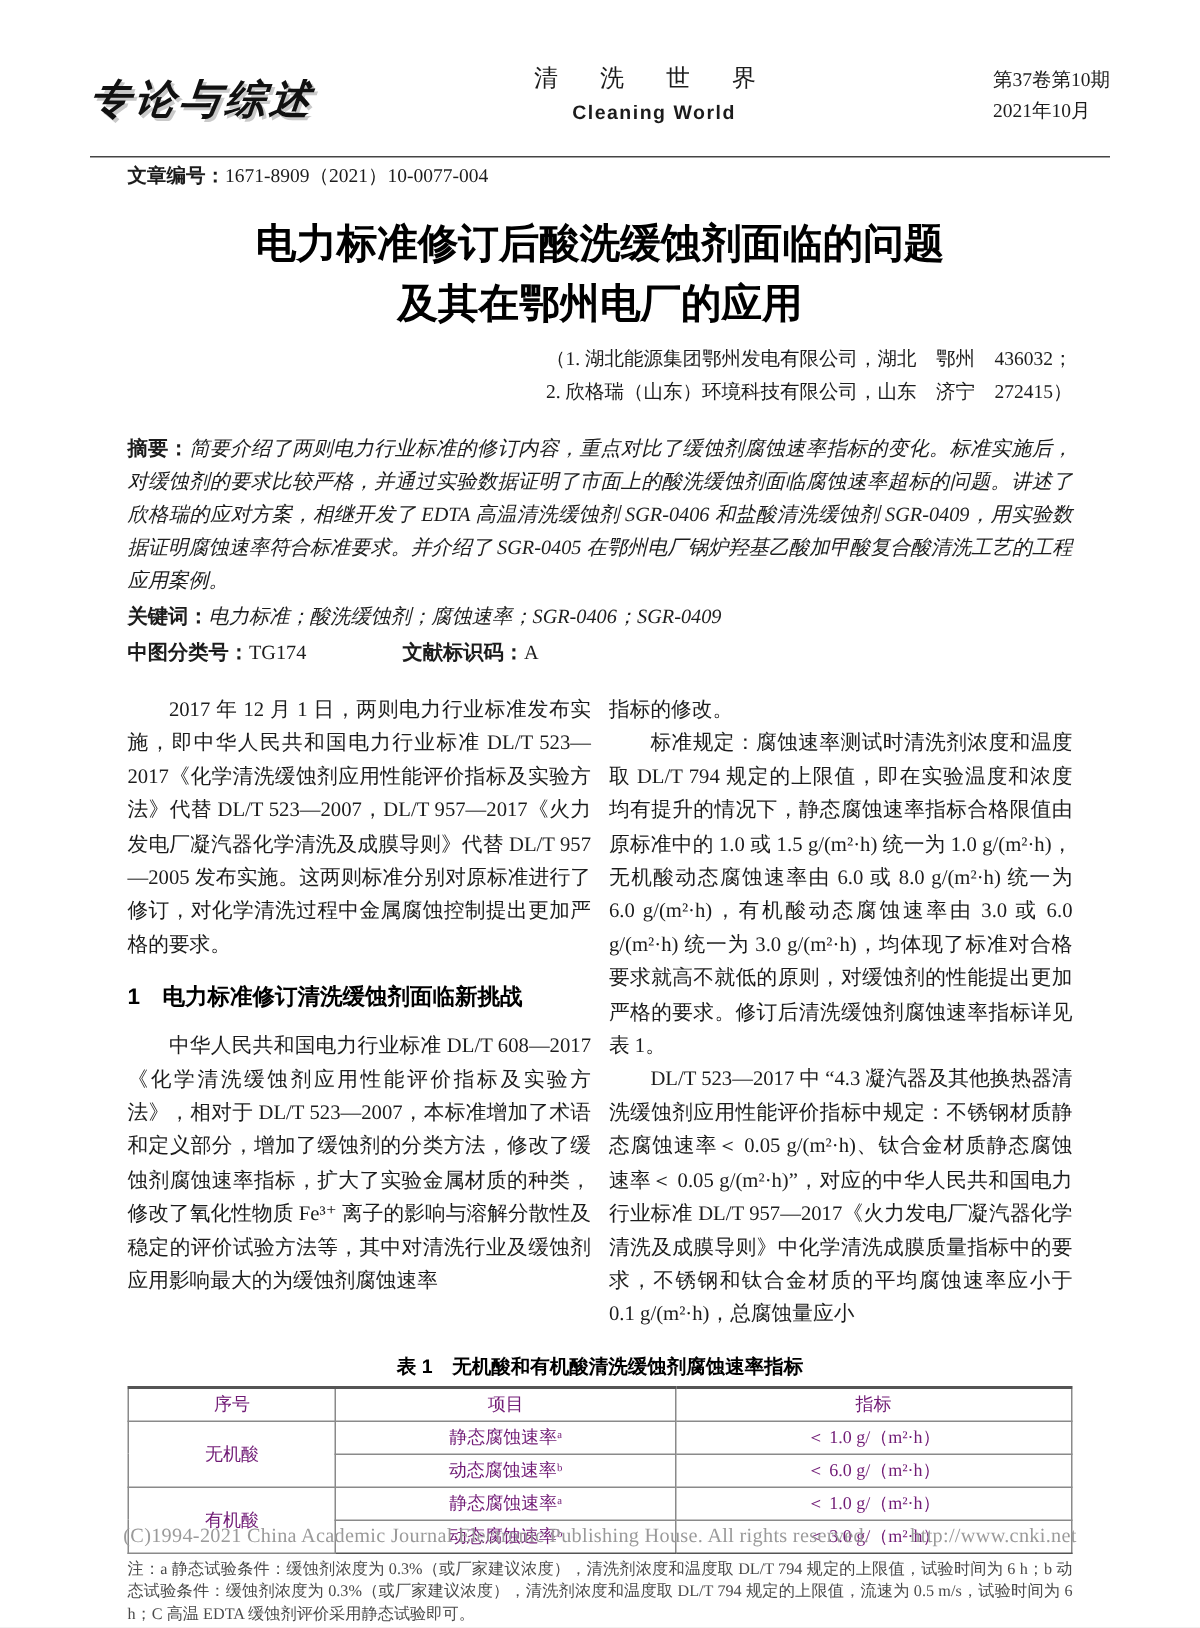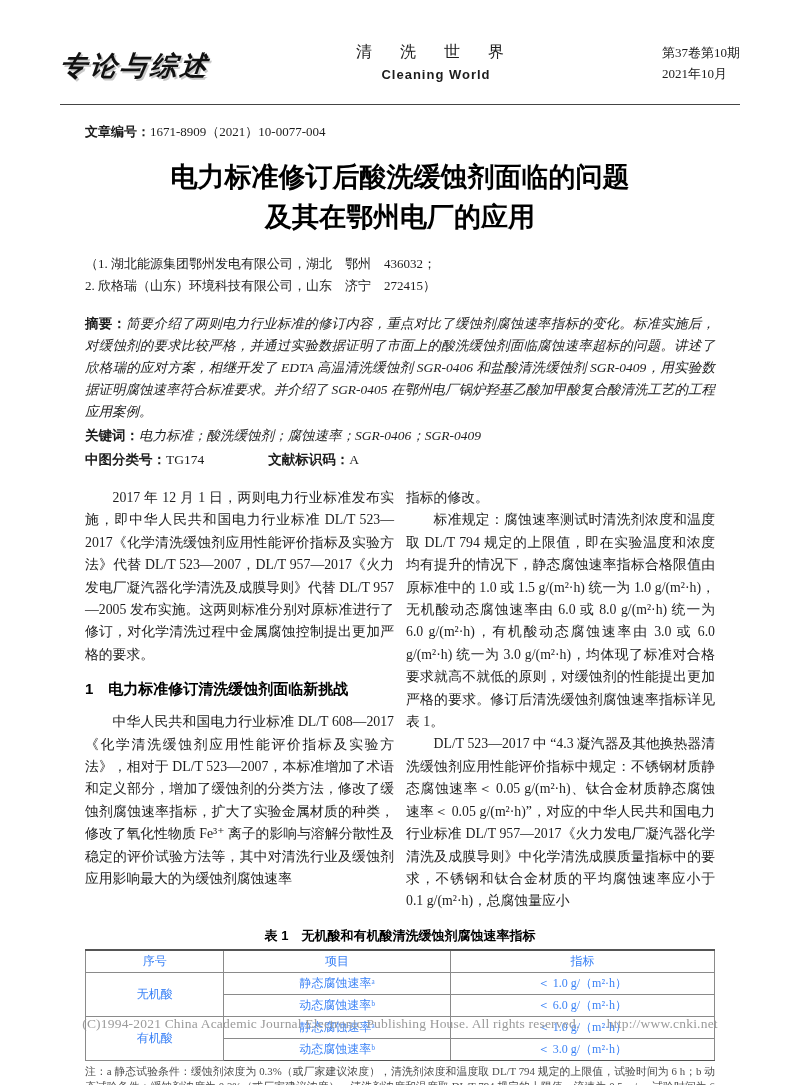--- a/index.html
+++ b/index.html
@@ -16,45 +16,45 @@
     font-size:27px;letter-spacing:3px;transform:skewX(-6deg);
     text-shadow:2px 2px 0 #c9c9c9;margin-top:8px;color:#111;
   }
   .hdr-center{text-align:center;margin-top:2px;}
   .hdr-journal-cn{font-size:16px;letter-spacing:12px;font-weight:500;}
   .hdr-journal-en{font-family:"Liberation Sans",sans-serif;font-size:13px;font-weight:bold;margin-top:4px;letter-spacing:1px;}
   .hdr-right{text-align:left;font-size:13px;line-height:21px;margin-top:2px;}
   .hdr-rule{border:none;border-top:1.6px solid #444;margin:8px -0px 0 0;}
   
   .content{padding:0 25px;}
-  .article-id{margin-top:18px;font-size:13px;}
+  .article-id{margin-top:3px;font-size:13px;}
   .lbl-hei{font-family:"Liberation Sans",sans-serif;font-weight:bold;}
   .title{margin-top:16px;text-align:center;font-family:"Liberation Sans",sans-serif;
          font-weight:bold;font-size:27px;line-height:40px;color:#000;}
   .authors{margin-top:18px;text-align:center;font-size:14px;font-style:italic;}
-  .affil{text-align:left;font-size:13px;line-height:22px;margin-top:16px;}
+  .affil{text-align:right;font-size:13px;line-height:22px;margin-top:6px;}
   .affil div{line-height:22px;}
   
   .abstract{margin-top:16px;font-size:13.5px;line-height:22px;text-align:justify;font-style:italic;}
   .abstract .lbl-hei{font-style:normal;}
   .kw-line{margin-top:2px;font-size:13.5px;line-height:22px;font-style:italic;}
   .clc-line{margin-top:2px;font-size:13.5px;line-height:22px;}
   .clc-gap{display:inline-block;width:64px;}
   
   .cols{display:flex;gap:12px;margin-top:16px;}
   .col{flex:1;min-width:0;}
   .col p{margin:0;font-size:13.8px;line-height:22.4px;text-align:justify;}
   .col p.ind{text-indent:2em;}
   .sec-head{font-family:"Liberation Sans",sans-serif;font-weight:bold;
             font-size:15px;margin:14px 0 12px 0;color:#000;}
   
   .tbl-wrap{margin-top:14px;}
   .tbl-caption{text-align:center;font-family:"Liberation Sans",sans-serif;
                font-weight:bold;font-size:13px;margin-bottom:4px;color:#000000;}
-  table.t1{width:100%;border-collapse:collapse;font-size:12px;color:#3b82f6;}
+  table.t1{width:100%;border-collapse:collapse;font-size:12px;color:#701a75;}
   table.t1 th,table.t1 td{
     border:1px solid #8a8a8a;padding:2px 4px;text-align:center;font-weight:normal;
     height:16px;
   }
   table.t1 thead th{border-top:2px solid #555;}
   table.t1 tr:last-child td{border-bottom:1.6px solid #555;}
   .tbl-note{font-size:10.8px;line-height:15px;color:#4a4a4a;margin-top:3px;text-align:justify;}
   .copyright{
     position:absolute;left:0;right:0;bottom:52px;text-align:center;
     font-size:13.5px;color:#9a9a9a;letter-spacing:.2px;

